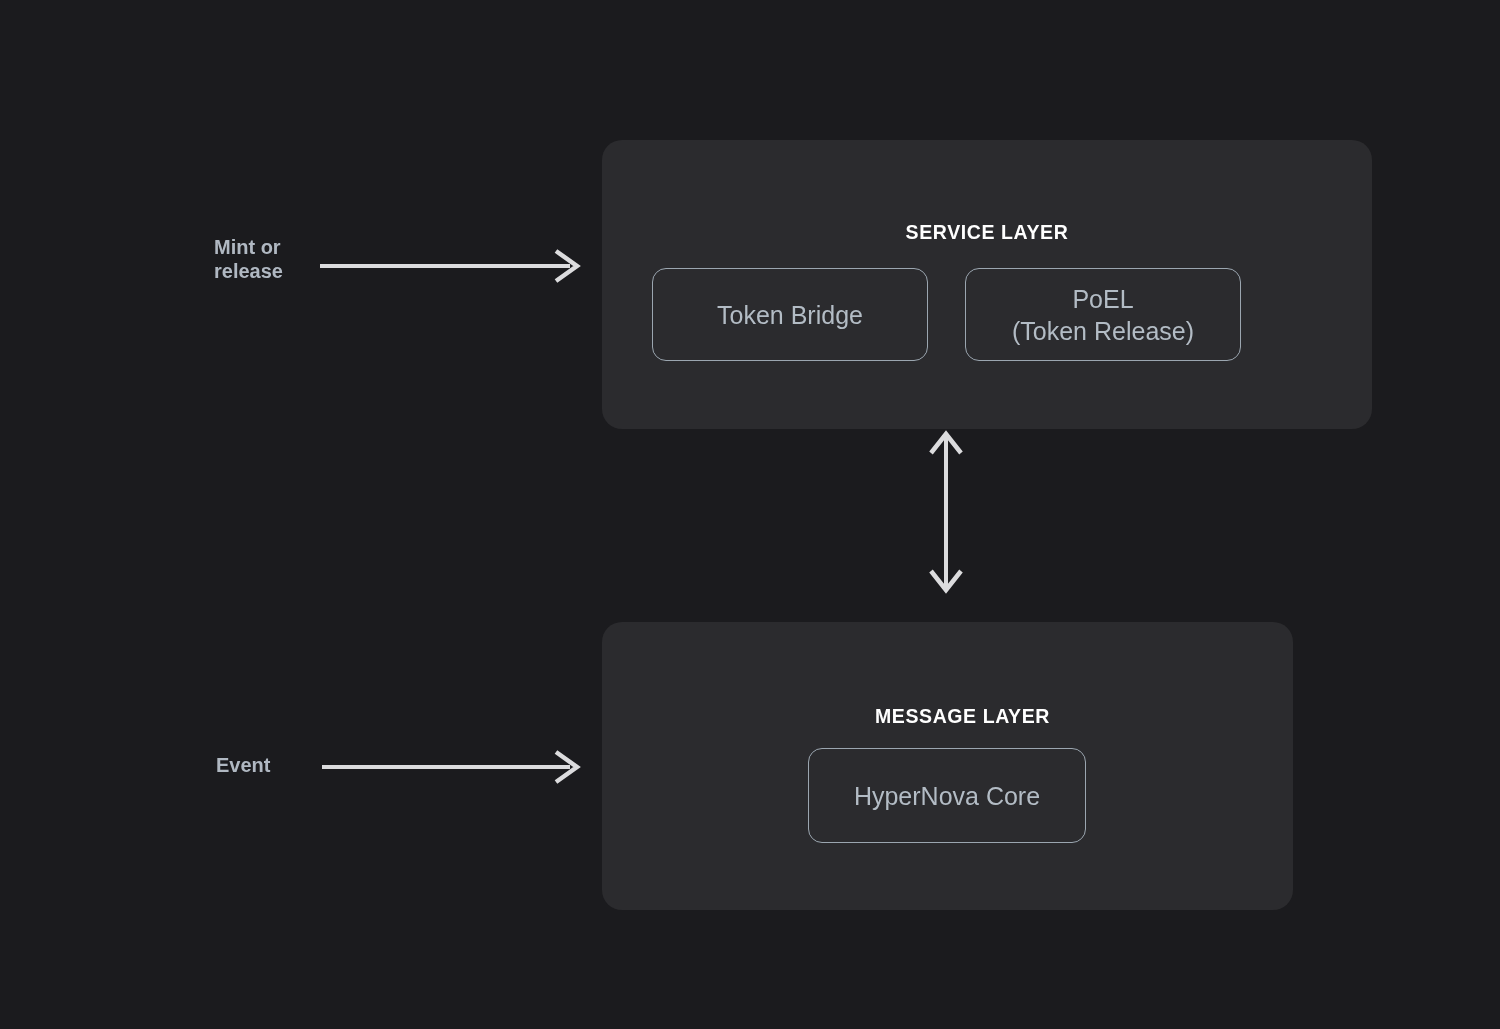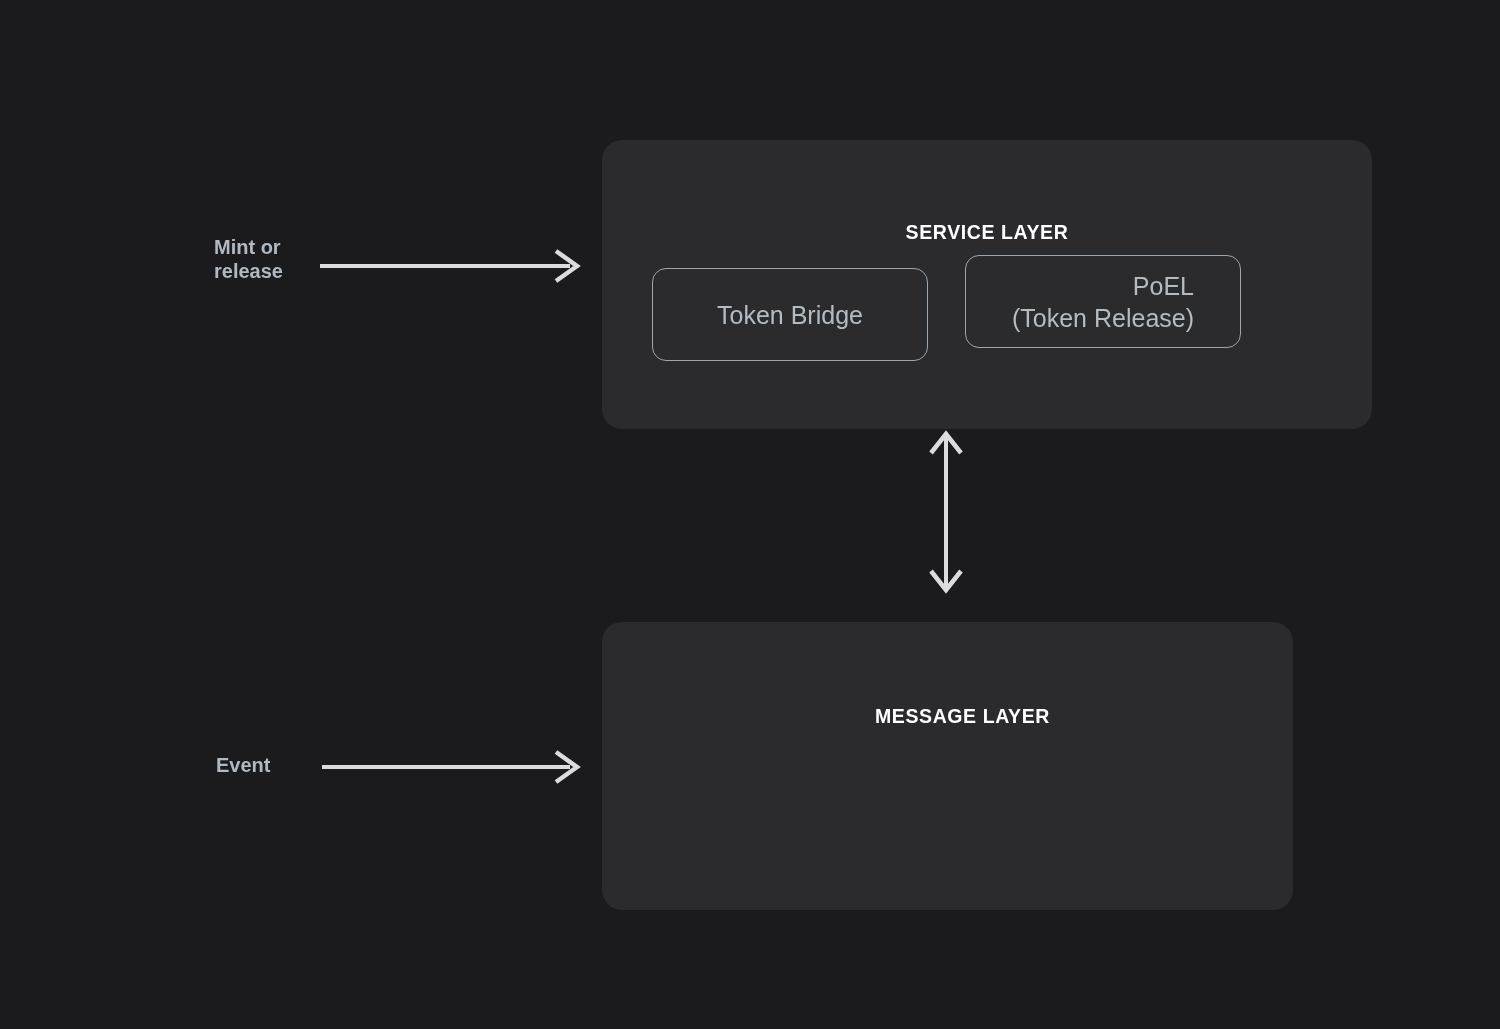--- a/index.html
+++ b/index.html
@@ -70,24 +70,23 @@
     font-weight: 400;
   }
   #token-bridge-box {
     left: 50px;
     top: 128px;
     width: 276px;
     height: 93px;
   }
   #poel-box {
     left: 363px;
-    top: 115px;
+    top: 128px;
     width: 276px;
     height: 93px;
-    text-align: right;
   }
   #hypernova-box {
     left: 206px;
     top: 126px;
     width: 278px;
     height: 95px;
   }
   .box-line { display: block; }
 
   
@@ -164,15 +163,18 @@
   <svg id="layer-link-arrow" class="arrow-svg" width="48" height="168">
     <line class="arrow-stroke" x1="24" y1="8" x2="24" y2="160"></line>
     <polyline class="arrow-head" points="9,25 24,6 39,25"></polyline>
     <polyline class="arrow-head" points="9,143 24,162 39,143"></polyline>
   </svg>
 
   <div id="message-panel" class="layer-panel">
 
     <div class="layer-title">MESSAGE LAYER</div>
 
+    <div id="hypernova-box" class="component-box">
+      <span>HyperNova Core</span>
+    </div>
   </div>
 
 </div>
 
 </body></html>

